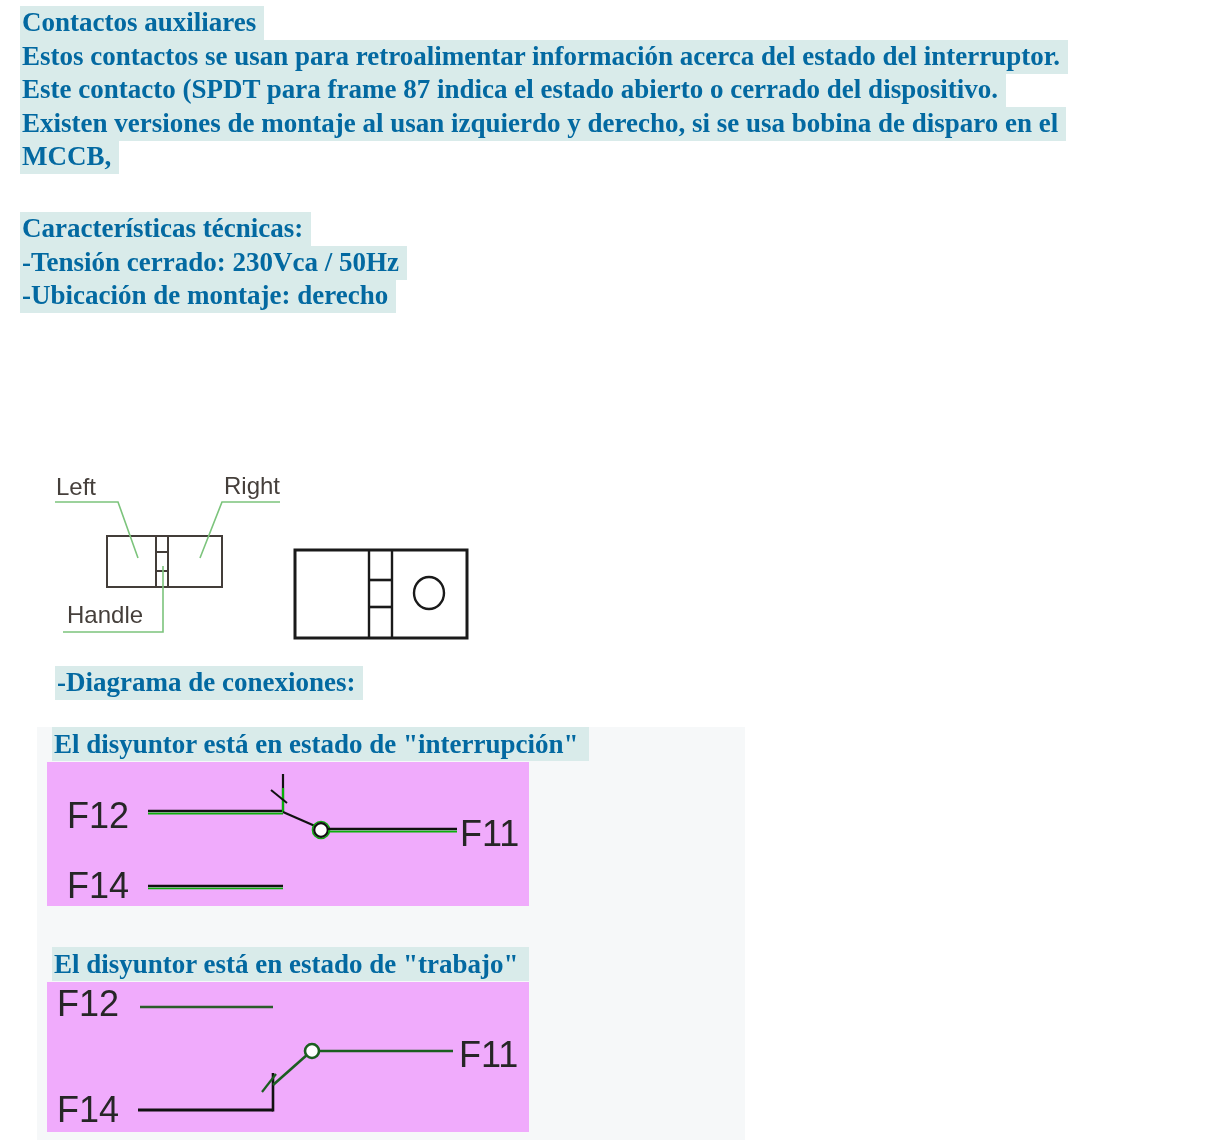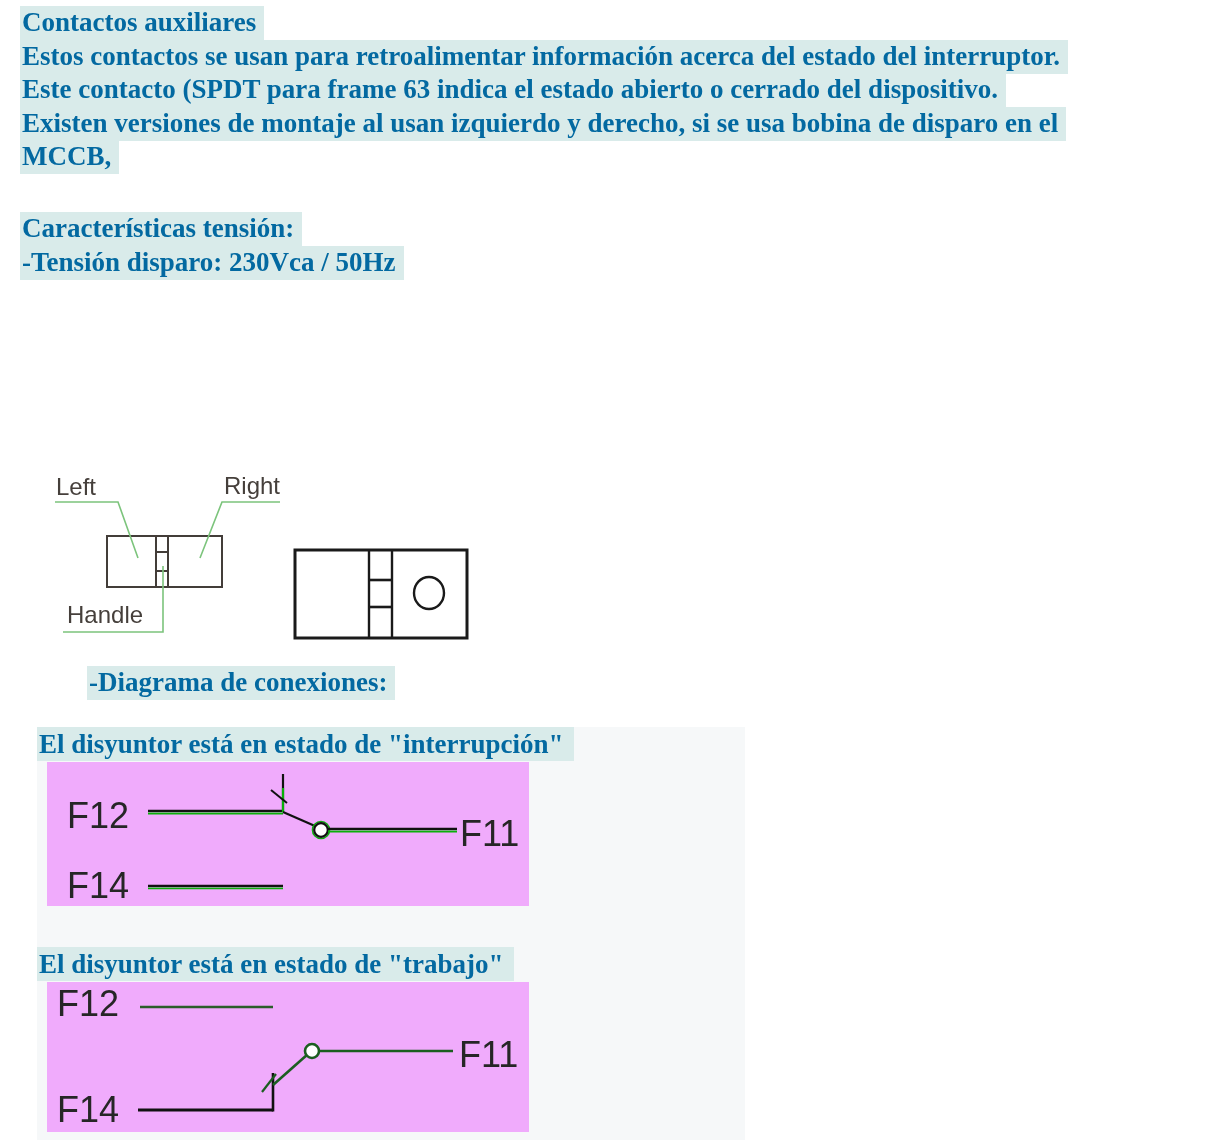--- a/index.html
+++ b/index.html
@@ -16,41 +16,42 @@
     padding:1px 8px 3px 2px;
   }
   
   .drawings{position:absolute;left:40px;top:465px;}
   .draw-label{font-family:"Liberation Sans",sans-serif;font-size:24px;fill:#453f3b;}
   
   .card{
     position:absolute;left:37px;top:727px;width:708px;height:413px;
     background:#f6f8f9;
   }
-  .card-h{position:absolute;left:0;white-space:nowrap;}
+  .card-h{position:absolute;left:15px;white-space:nowrap;}
   .card-h .hl{display:inline-block;height:30px;line-height:30px;padding:2px 10px 2px 2px;}
   .imgarea{position:absolute;left:10px;background:#f0abfc;}
   .flabel{font-family:"Liberation Sans",sans-serif;font-size:36px;fill:#262626;}
 </style>
 </head>
 <body>
 
 <div class="page">
 
   <div class="tblock" style="top:6px;">
     <div class="tline"><span class="hl">Contactos auxiliares</span></div>
     <div class="tline"><span class="hl">Estos contactos se usan para retroalimentar información acerca del estado del interruptor.</span></div>
-    <div class="tline"><span class="hl">Este contacto (SPDT para frame 63 indica el estado abierto o cerrado del dispositivo.</span></div>
+    <div class="tline"><span class="hl">Este contacto (SPDT para frame 87 indica el estado abierto o cerrado del dispositivo.</span></div>
     <div class="tline"><span class="hl">Existen versiones de montaje al usan izquierdo y derecho, si se usa bobina de disparo en el</span></div>
     <div class="tline"><span class="hl">MCCB,</span></div>
   </div>
 
   <div class="tblock" style="top:212px;">
-    <div class="tline"><span class="hl">Características tensión:</span></div>
-    <div class="tline"><span class="hl">-Tensión disparo: 230Vca / 50Hz</span></div>
+    <div class="tline"><span class="hl">Características técnicas:</span></div>
+    <div class="tline"><span class="hl">-Tensión cerrado: 230Vca / 50Hz</span></div>
+    <div class="tline"><span class="hl">-Ubicación de montaje: derecho</span></div>
   </div>
 
   <div class="drawings">
     <svg width="450" height="185" viewBox="0 0 450 185">
 
       <g fill="none" stroke="#433d39" stroke-width="2">
         <rect x="67" y="71" width="115" height="51"></rect>
         <line x1="116" y1="71" x2="116" y2="122"></line>
         <line x1="128" y1="71" x2="128" y2="122"></line>
         <line x1="116" y1="87" x2="128" y2="87"></line>
@@ -70,21 +71,21 @@
         <rect x="255" y="85" width="172" height="88"></rect>
         <line x1="329" y1="85" x2="329" y2="173" stroke-width="2.4"></line>
         <line x1="352" y1="85" x2="352" y2="173" stroke-width="2.4"></line>
         <line x1="329" y1="115" x2="352" y2="115" stroke-width="2.6"></line>
         <line x1="329" y1="142" x2="352" y2="142" stroke-width="2.6"></line>
         <ellipse cx="389" cy="128" rx="15" ry="16" stroke-width="2.4"></ellipse>
       </g>
     </svg>
   </div>
 
-  <div class="tblock" style="top:666px;left:51px;padding-left:36px;">
+  <div class="tblock" style="top:666px;left:19px;padding-left:36px;">
     <div class="tline"><span class="hl">-Diagrama de conexiones:</span></div>
   </div>
 
   <div class="card">
 
     <div class="card-h" style="top:0px;">
       <span class="hl">El disyuntor está en estado de "interrupción"</span>
     </div>
 
     <div class="imgarea" style="top:35px;width:482px;height:144px;">

